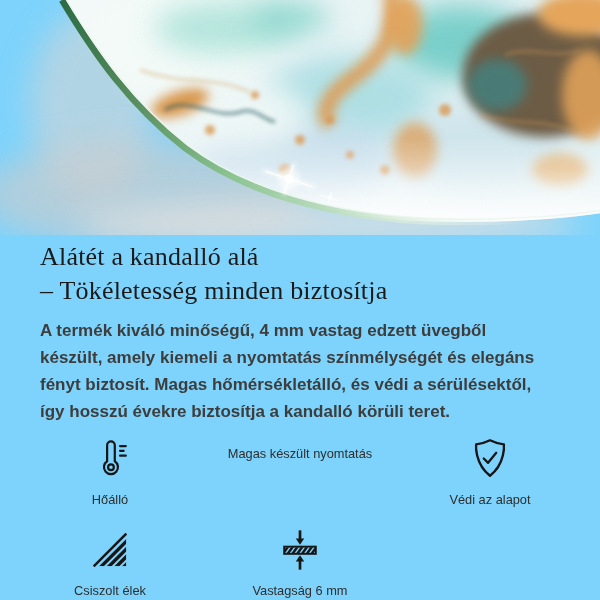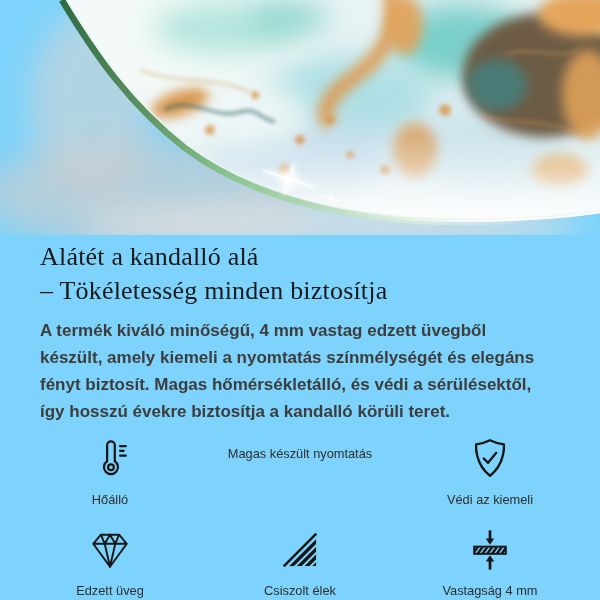--- a/index.html
+++ b/index.html
@@ -192,34 +192,23 @@
         <div class="flabel">Magas készült nyomtatás</div>
       </div>
 
       <div class="feature">
         <div class="ficon">
           <svg width="46" height="46" viewBox="0 0 48 48" fill="none" stroke="#161616" stroke-width="2.4" stroke-linecap="round" stroke-linejoin="round">
             <path d="M24,4.5 C28.5,6.8 33.5,8.2 38.5,8.7 C38.5,8.7 40.5,28.5 24,41.5 C7.5,28.5 9.5,8.7 9.5,8.7 C14.5,8.2 19.5,6.8 24,4.5 Z"></path>
             <path d="M17.5,23.5 L22,28 L30.5,17.5"></path>
           </svg>
         </div>
-        <div class="flabel">Védi az kiemeli</div>
-      </div>
-
-      <div class="feature">
-        <div class="ficon">
-          <svg width="46" height="46" viewBox="0 0 48 48" fill="none" stroke="#161616" stroke-width="2" stroke-linejoin="round">
-            <path d="M14.5,8 H33.5 L41.5,17.5 L24,41.5 L6.5,17.5 Z"></path>
-            <path d="M6.5,17.5 H41.5"></path>
-            <path d="M14.5,8 L18.5,17.5 L24,8 L29.5,17.5 L33.5,8"></path>
-            <path d="M18.5,17.5 L24,41.5 L29.5,17.5"></path>
-          </svg>
-        </div>
-        <div class="flabel">Edzett üveg</div>
-      </div>
+        <div class="flabel">Védi az alapot</div>
+      </div>
+
 
       <div class="feature">
         <div class="ficon">
           <svg width="46" height="46" viewBox="0 0 48 48">
             <defs>
                 <clipPath id="triClip">
                   <path d="M7,41 L41,7 L41,41 Z"></path>
                 </clipPath>
               </defs>
             <path d="M7,41 L41,7" stroke="#161616" stroke-width="2.6" fill="none"></path>
@@ -251,18 +240,18 @@
                 <path d="M24,31 L34,17"></path>
                 <path d="M29,31 L39,17"></path>
               <path d="M34,31 L44,17"></path>
             </g>
             <path d="M24,3.5 V12.5" stroke="#161616" stroke-width="2.8"></path>
             <path d="M24,18.5 L19.6,12 H28.4 Z" fill="#161616"></path>
             <path d="M24,44.5 V35.5" stroke="#161616" stroke-width="2.8"></path>
             <path d="M24,29.5 L19.6,36 H28.4 Z" fill="#161616"></path>
           </svg>
         </div>
-        <div class="flabel">Vastagság 4 mm</div>
+        <div class="flabel">Vastagság 6 mm</div>
       </div>
 
     </div>
   </div>
 </div>
 
 </body></html>

